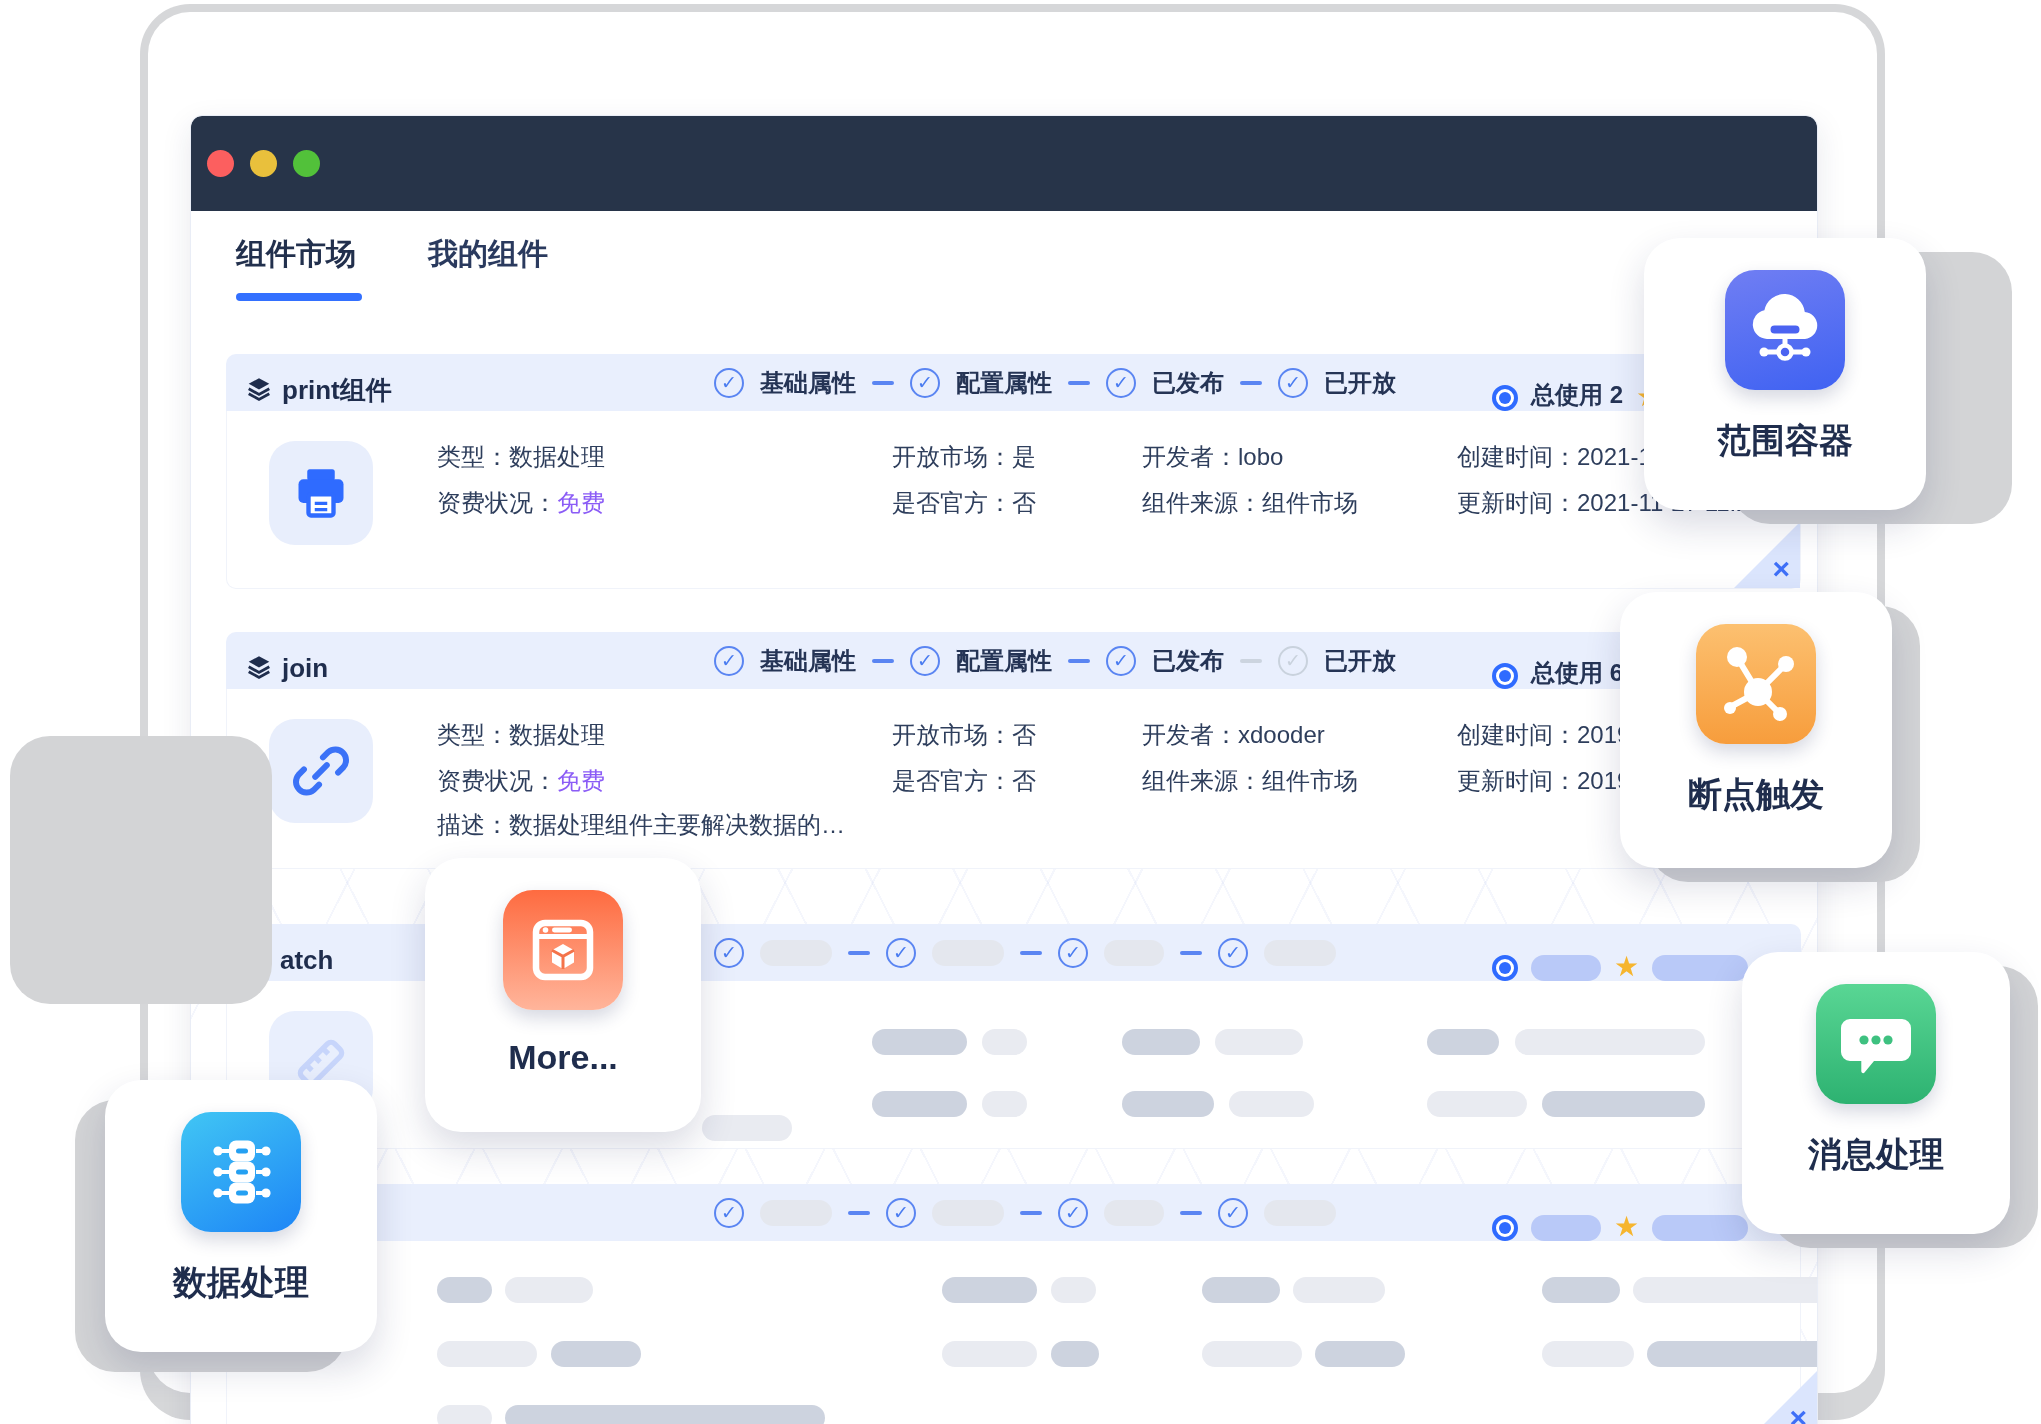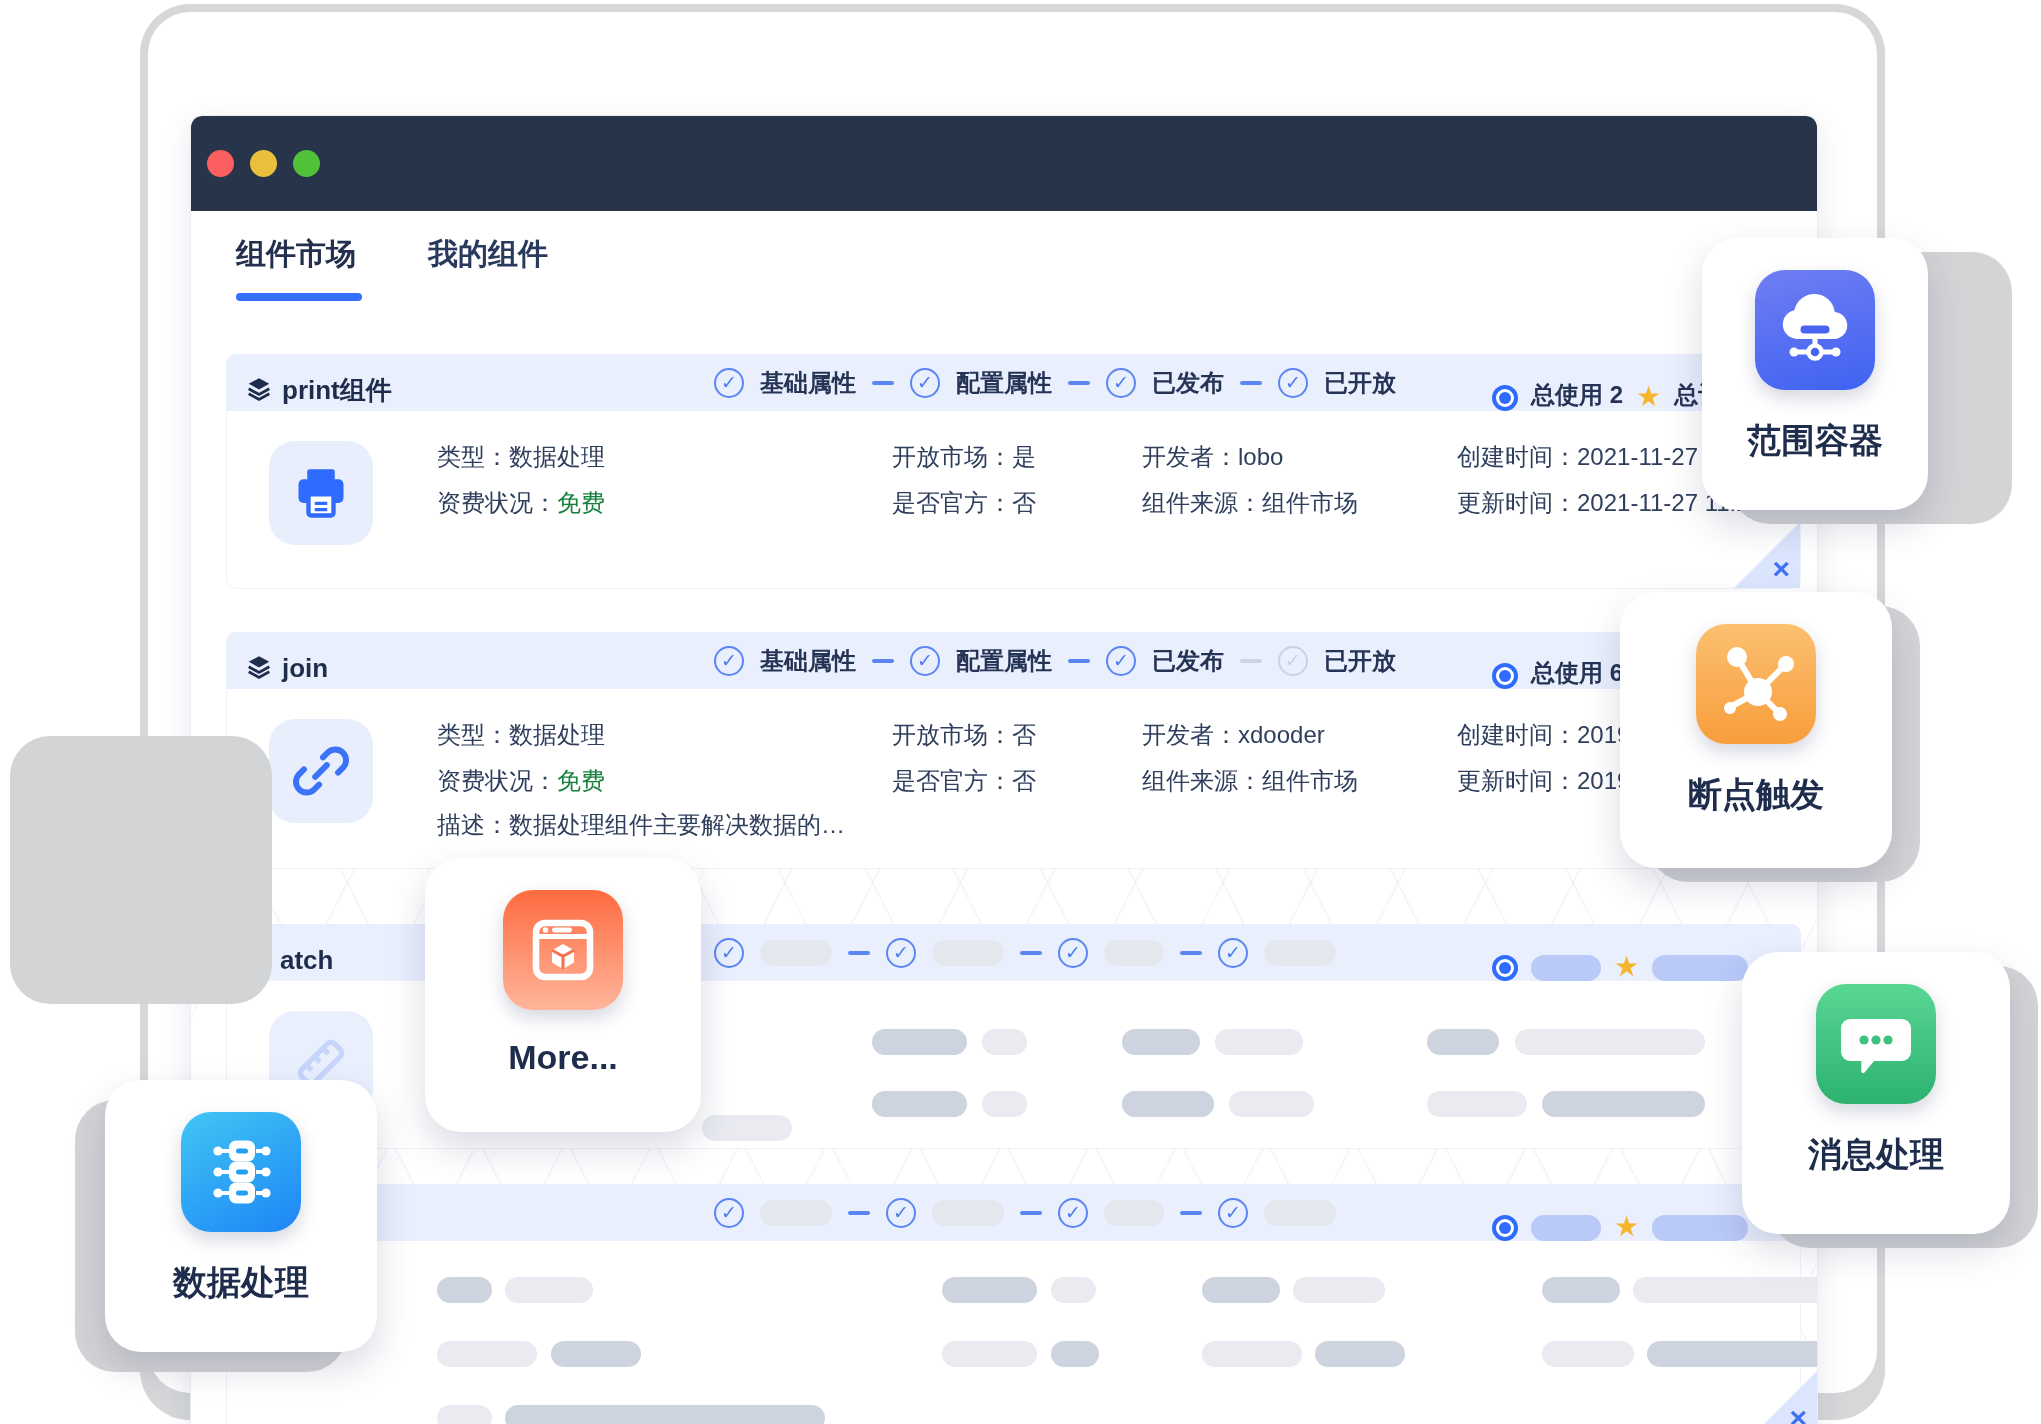--- a/index.html
+++ b/index.html
@@ -47,21 +47,21 @@
   .eye{width:26px;height:26px;border-radius:50%;border:4px solid #2f6bff;background:#fff;position:relative;box-sizing:border-box;}
   .eye::after{content:"";position:absolute;inset:3px;background:#2f6bff;border-radius:50%;}
   .star{color:#f6b52e;font-size:28px;line-height:1;}
   .stat{font-size:24px;font-weight:600;color:#253455;white-space:nowrap;}
   .skl{display:inline-block;height:26px;border-radius:13px;background:#e4e7ee;}
   .skl.b{background:#b9c9f8;}
 
   .tile{position:absolute;left:42px;top:30px;width:104px;height:104px;border-radius:26px;background:#e8eefc;
         display:flex;align-items:center;justify-content:center;}
   .fline{position:absolute;font-size:24px;color:#2e3e5c;white-space:nowrap;}
-  .fline .green{color:#15803d;text-align:right;}
+  .fline .green{color:#8b5cf6;text-align:right;}
   .sp{position:absolute;height:26px;border-radius:13px;}
   .sp.d{background:#cdd3df;}
   .sp.l{background:#e9ebf1;}
 
   .fold{position:absolute;right:0;bottom:0;width:66px;height:66px;}
   .fold::before{content:"";position:absolute;right:0;bottom:0;width:0;height:0;
                 border-left:66px solid transparent;border-bottom:66px solid #dbe5fd;}
   .fold .x{position:absolute;right:10px;bottom:4px;color:#3e6ff7;font-size:30px;font-weight:bold;line-height:1;}
 
   
@@ -299,21 +299,21 @@
         <span class="x">×</span>
       </div>
   </div>
 
   <div class="plate" style="left:1730px;top:252px;width:282px;height:272px;"></div>
   <div class="plate" style="left:1648px;top:606px;width:272px;height:276px;"></div>
   <div class="plate" style="left:10px;top:736px;width:262px;height:268px;"></div>
   <div class="plate" style="left:75px;top:1100px;width:272px;height:272px;"></div>
   <div class="plate" style="left:1770px;top:966px;width:268px;height:282px;"></div>
 
-  <div class="fcard" style="left:1702px;top:238px;width:226px;height:272px;">
+  <div class="fcard" style="left:1644px;top:238px;width:282px;height:272px;">
     <div class="ic g-scope">
       <svg width="96" height="96" viewBox="0 0 96 96">
           <path d="M30 57a14.5 14.5 0 0 1-2.6-28.7 20.5 20.5 0 0 1 40.4 1.8A13.5 13.5 0 0 1 68 57z" fill="#fff"></path>
           <rect x="31" y="41" width="34" height="13" rx="6.5" fill="#4b63f1" stroke="#fff" stroke-width="5"></rect>
           <path d="M48 54v12" stroke="#fff" stroke-width="5"></path>
           <path d="M27 70h42" stroke="#fff" stroke-width="5" stroke-linecap="round"></path>
           <circle cx="27" cy="70" r="4.5" fill="#fff"></circle>
           <circle cx="69" cy="70" r="4.5" fill="#fff"></circle>
           <circle cx="48" cy="70" r="6.5" fill="#4b63f1" stroke="#fff" stroke-width="4.5"></circle>
         </svg>

